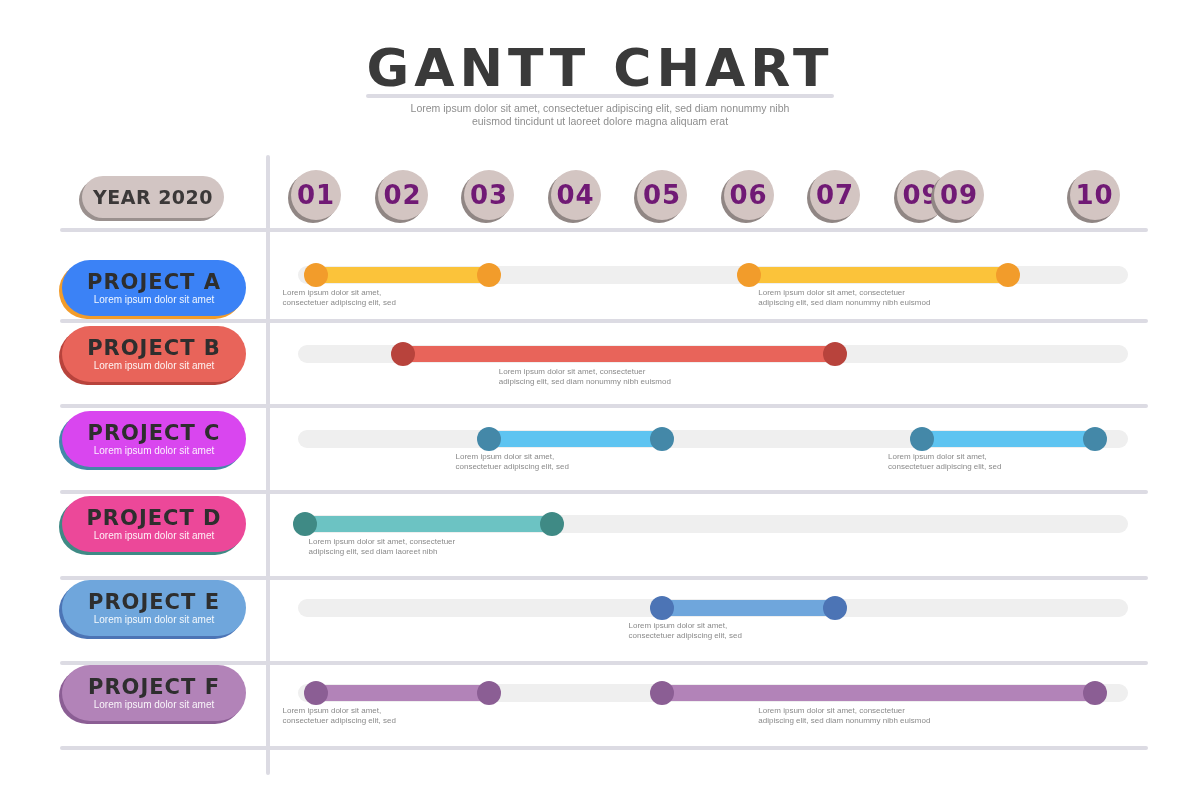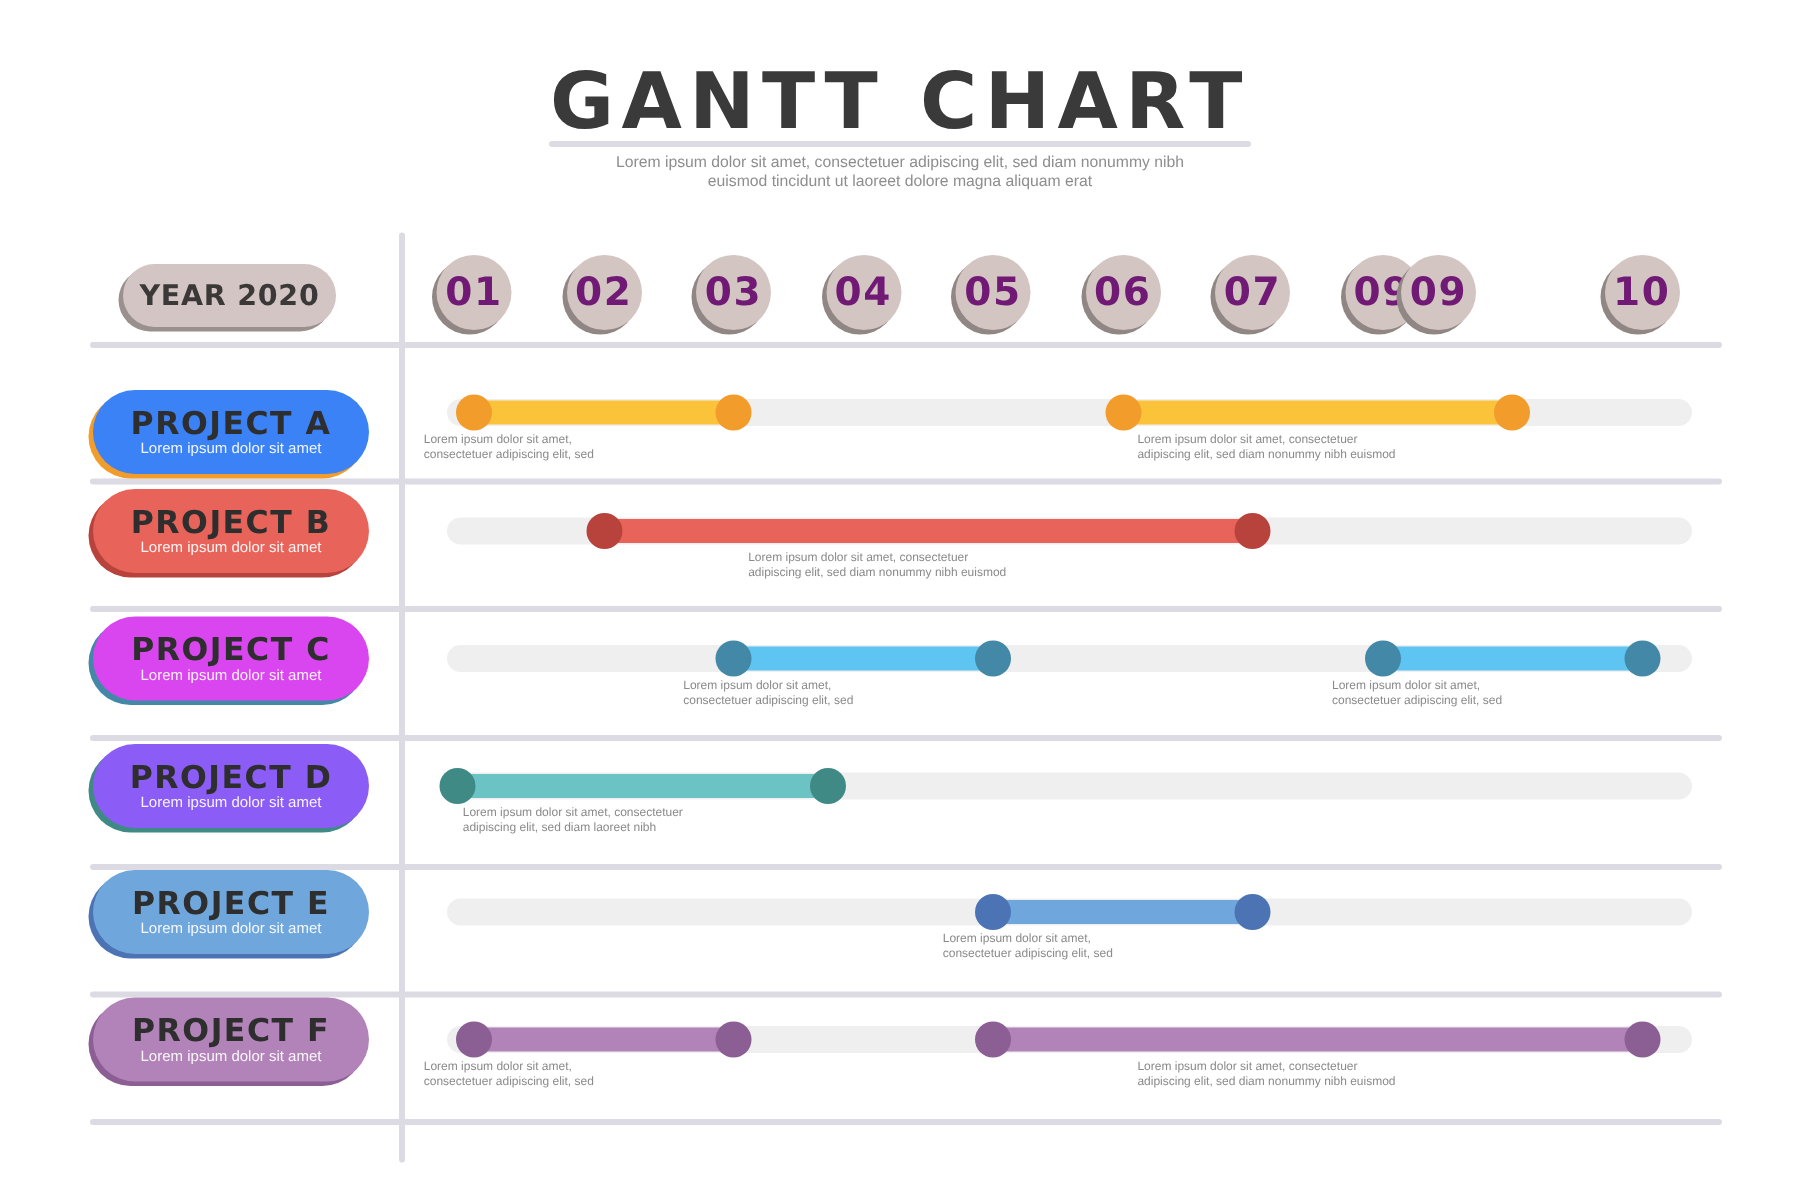--- a/index.html
+++ b/index.html
@@ -96,21 +96,21 @@
       <div>Lorem ipsum dolor sit amet,</div>
       <div>consectetuer adipiscing elit, sed</div>
     </div>
     <div class="bar" style="left: 921.5px; width: 173px; top: 431px; background: rgb(94, 196, 241);"></div>
     <div class="dot" style="left: 909.5px; top: 427px; background: rgb(68, 136, 168);"></div>
     <div class="dot" style="left: 1082.5px; top: 427px; background: rgb(68, 136, 168);"></div>
     <div class="bar-label" style="left: 888px; width: 240px; top: 452px;">
       <div>Lorem ipsum dolor sit amet,</div>
       <div>consectetuer adipiscing elit, sed</div>
     </div>
-    <div class="project-pill" style="top: 496px; background: #8b5cf6; box-shadow: rgb(63, 138, 133) -3px 3px 0px;">
+    <div class="project-pill" style="top: 496px; background: #ec4899; box-shadow: rgb(63, 138, 133) -3px 3px 0px;">
       <div class="pname">PROJECT D</div>
       <div class="pdesc">Lorem ipsum dolor sit amet</div>
     </div>
     <div class="track" style="top: 515px;"></div>
     <div class="bar" style="left: 305px; width: 247px; top: 516px; background: rgb(108, 195, 195);"></div>
     <div class="dot" style="left: 293px; top: 512px; background: rgb(63, 138, 133);"></div>
     <div class="dot" style="left: 540px; top: 512px; background: rgb(63, 138, 133);"></div>
     <div class="bar-label" style="left: 308.5px; width: 240px; top: 537px;">
       <div>Lorem ipsum dolor sit amet, consectetuer</div>
       <div>adipiscing elit, sed diam laoreet nibh</div>

